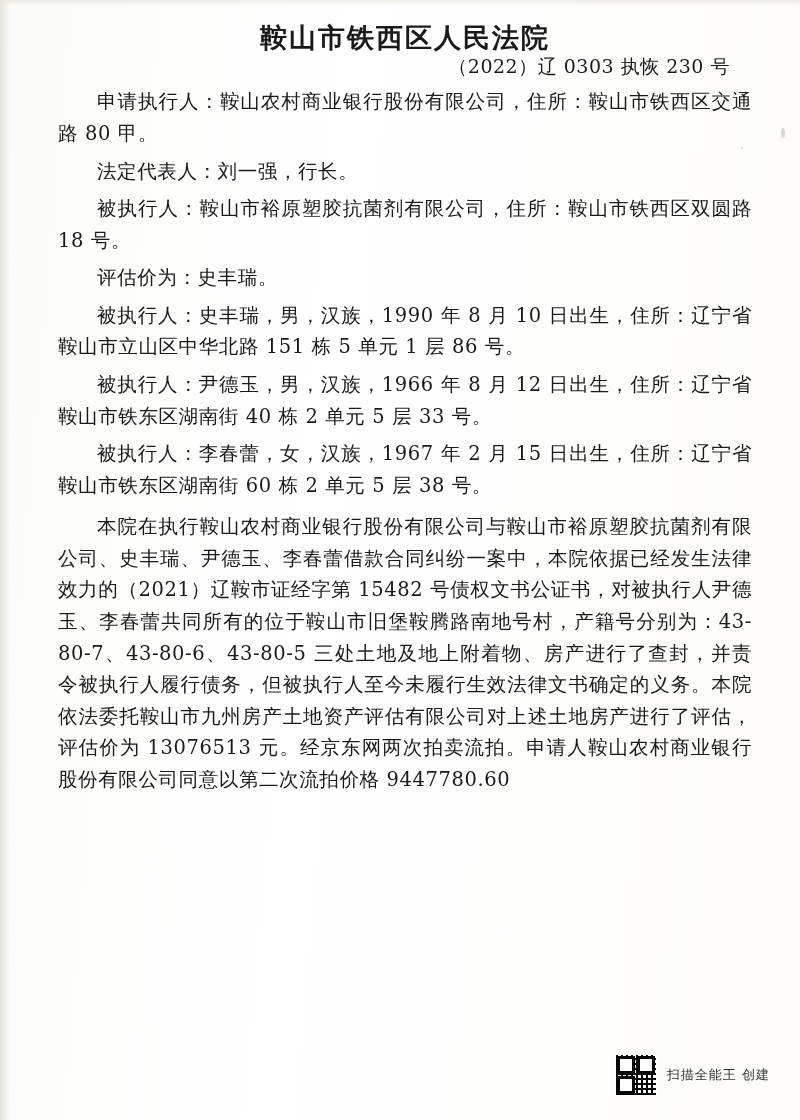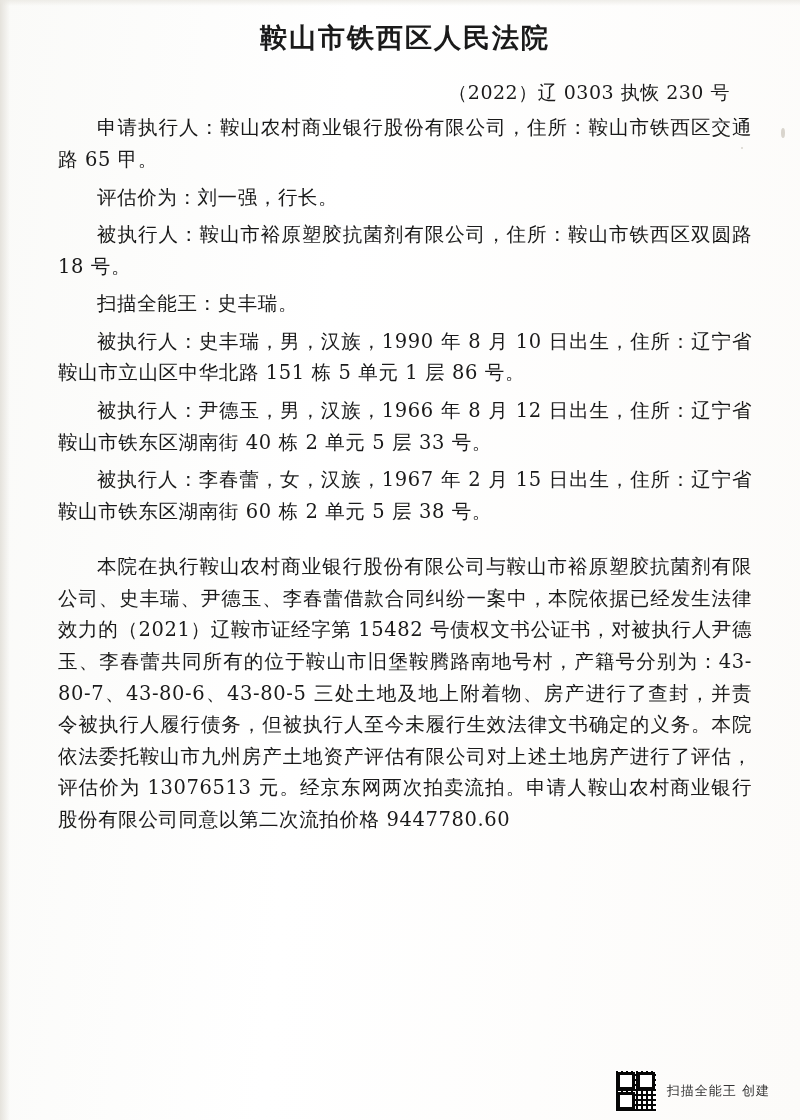--- a/index.html
+++ b/index.html
@@ -55,52 +55,51 @@
     text-align: center;
     font-size: 25px;
     font-weight: bold;
     letter-spacing: 2px;
     margin-top: 24px;
     line-height: 1.2;
   }
   .case-no {
     text-align: right;
     font-size: 19px;
-    margin-top: 26px;
     padding-right: 22px;
     letter-spacing: 0.5px;
   }
   .para {
     font-size: 19.5px;
     line-height: 1.62;
     text-align: justify;
     text-justify: inter-ideograph;
     margin-top: 6px;
     letter-spacing: 0.6px;
   }
   .para.indent {
     text-indent: 2em;
   }
   .body-block {
-    margin-top: 24px;
+    margin-top: 10px;
   }
   .body-block .para {
     margin-top: 2px;
   }
   .footer {
     position: absolute;
     left: 0;
     right: 0;
     bottom: 0;
     height: 56px;
   }
   .qr-row {
     position: absolute;
     right: 30px;
-    bottom: 8px;
+    bottom: 24px;
     display: flex;
     align-items: center;
     gap: 10px;
   }
   .qr {
     width: 40px;
     height: 40px;
     background-color: #fff;
     background-image:
       linear-gradient(90deg, #111 50%, transparent 50%),
@@ -151,24 +150,24 @@
   <div class="paper-edge-top"></div>
 
   <div class="speck" style="left:781px; top:128px; width:4px; height:10px;"></div>
   <div class="speck" style="left:741px; top:147px; width:2px; height:2px;"></div>
 
   <div class="content">
 
     <div class="doc-title">鞍山市铁西区人民法院</div>
     <div class="case-no">（2022）辽 0303 执恢 230 号</div>
 
-    <div class="para indent">申请执行人：鞍山农村商业银行股份有限公司，住所：鞍山市铁西区交通路 65 甲。</div>
-    <div class="para indent">评估价为：刘一强，行长。</div>
+    <div class="para indent">申请执行人：鞍山农村商业银行股份有限公司，住所：鞍山市铁西区交通路 80 甲。</div>
+    <div class="para indent">法定代表人：刘一强，行长。</div>
     <div class="para indent">被执行人：鞍山市裕原塑胶抗菌剂有限公司，住所：鞍山市铁西区双圆路 18 号。</div>
-    <div class="para indent">扫描全能王：史丰瑞。</div>
+    <div class="para indent">评估价为：史丰瑞。</div>
     <div class="para indent">被执行人：史丰瑞，男，汉族，1990 年 8 月 10 日出生，住所：辽宁省鞍山市立山区中华北路 151 栋 5 单元 1 层 86 号。</div>
     <div class="para indent">被执行人：尹德玉，男，汉族，1966 年 8 月 12 日出生，住所：辽宁省鞍山市铁东区湖南街 40 栋 2 单元 5 层 33 号。</div>
     <div class="para indent">被执行人：李春蕾，女，汉族，1967 年 2 月 15 日出生，住所：辽宁省鞍山市铁东区湖南街 60 栋 2 单元 5 层 38 号。</div>
 
     <div class="body-block">
       <div class="para indent">本院在执行鞍山农村商业银行股份有限公司与鞍山市裕原塑胶抗菌剂有限公司、史丰瑞、尹德玉、李春蕾借款合同纠纷一案中，本院依据已经发生法律效力的（2021）辽鞍市证经字第 15482 号债权文书公证书，对被执行人尹德玉、李春蕾共同所有的位于鞍山市旧堡鞍腾路南地号村，产籍号分别为：43-80-7、43-80-6、43-80-5 三处土地及地上附着物、房产进行了查封，并责令被执行人履行债务，但被执行人至今未履行生效法律文书确定的义务。本院依法委托鞍山市九州房产土地资产评估有限公司对上述土地房产进行了评估，评估价为 13076513 元。经京东网两次拍卖流拍。申请人鞍山农村商业银行股份有限公司同意以第二次流拍价格 9447780.60</div>
     </div>
 
   </div>
 

